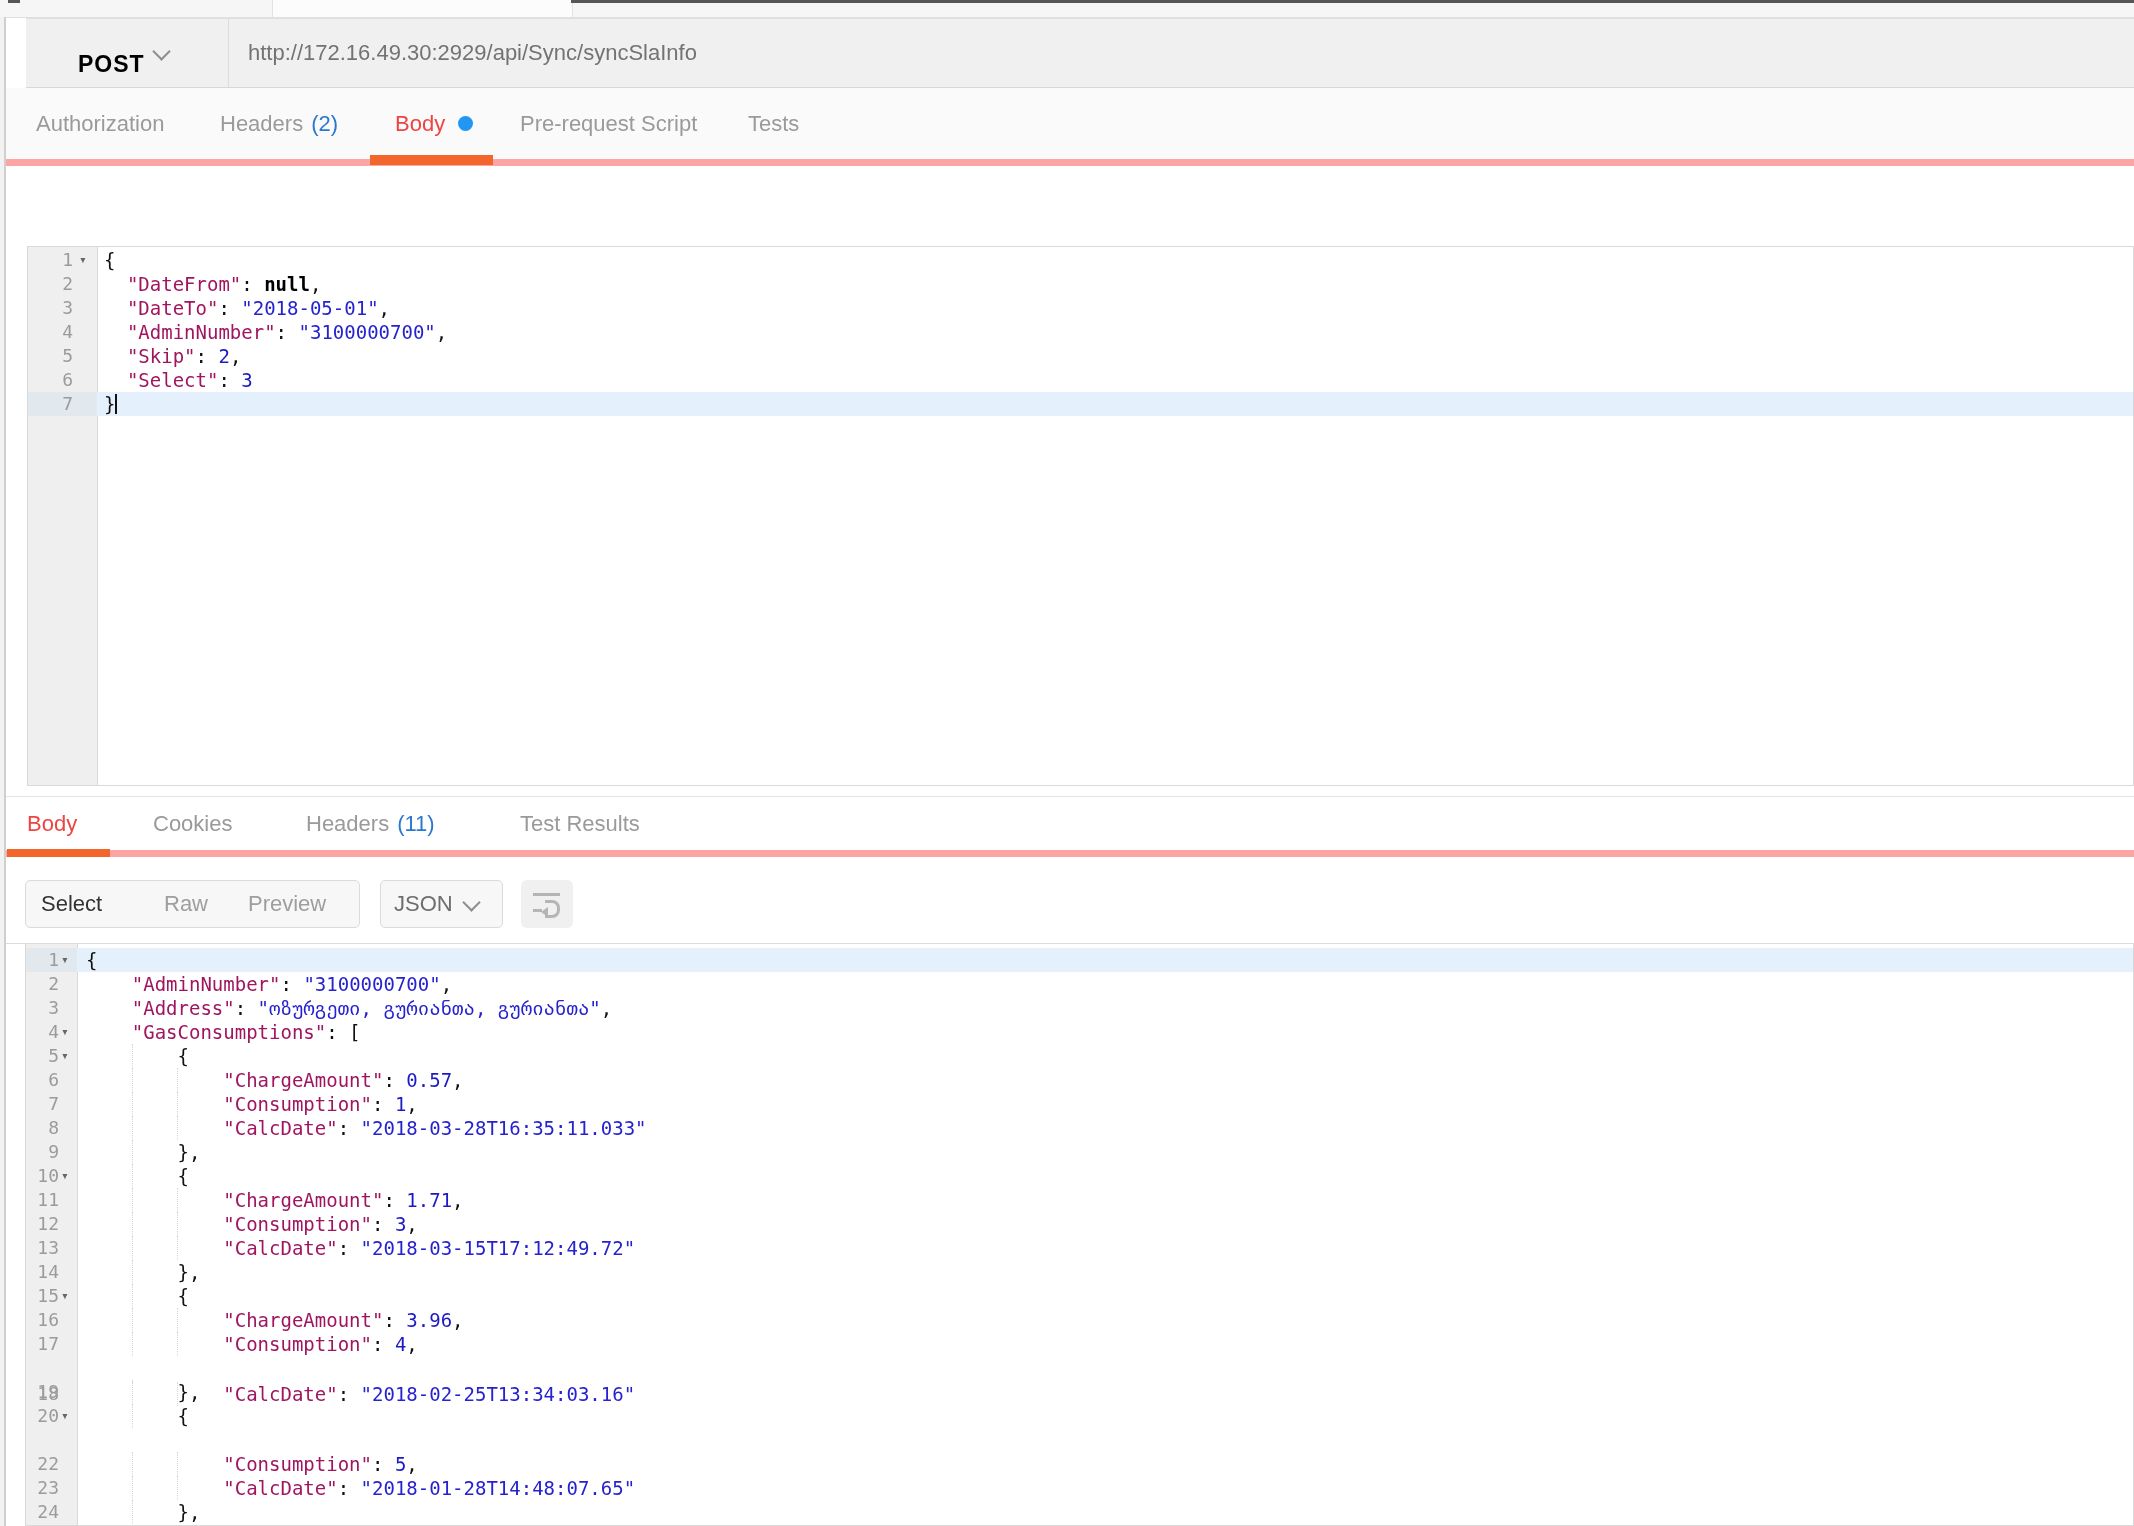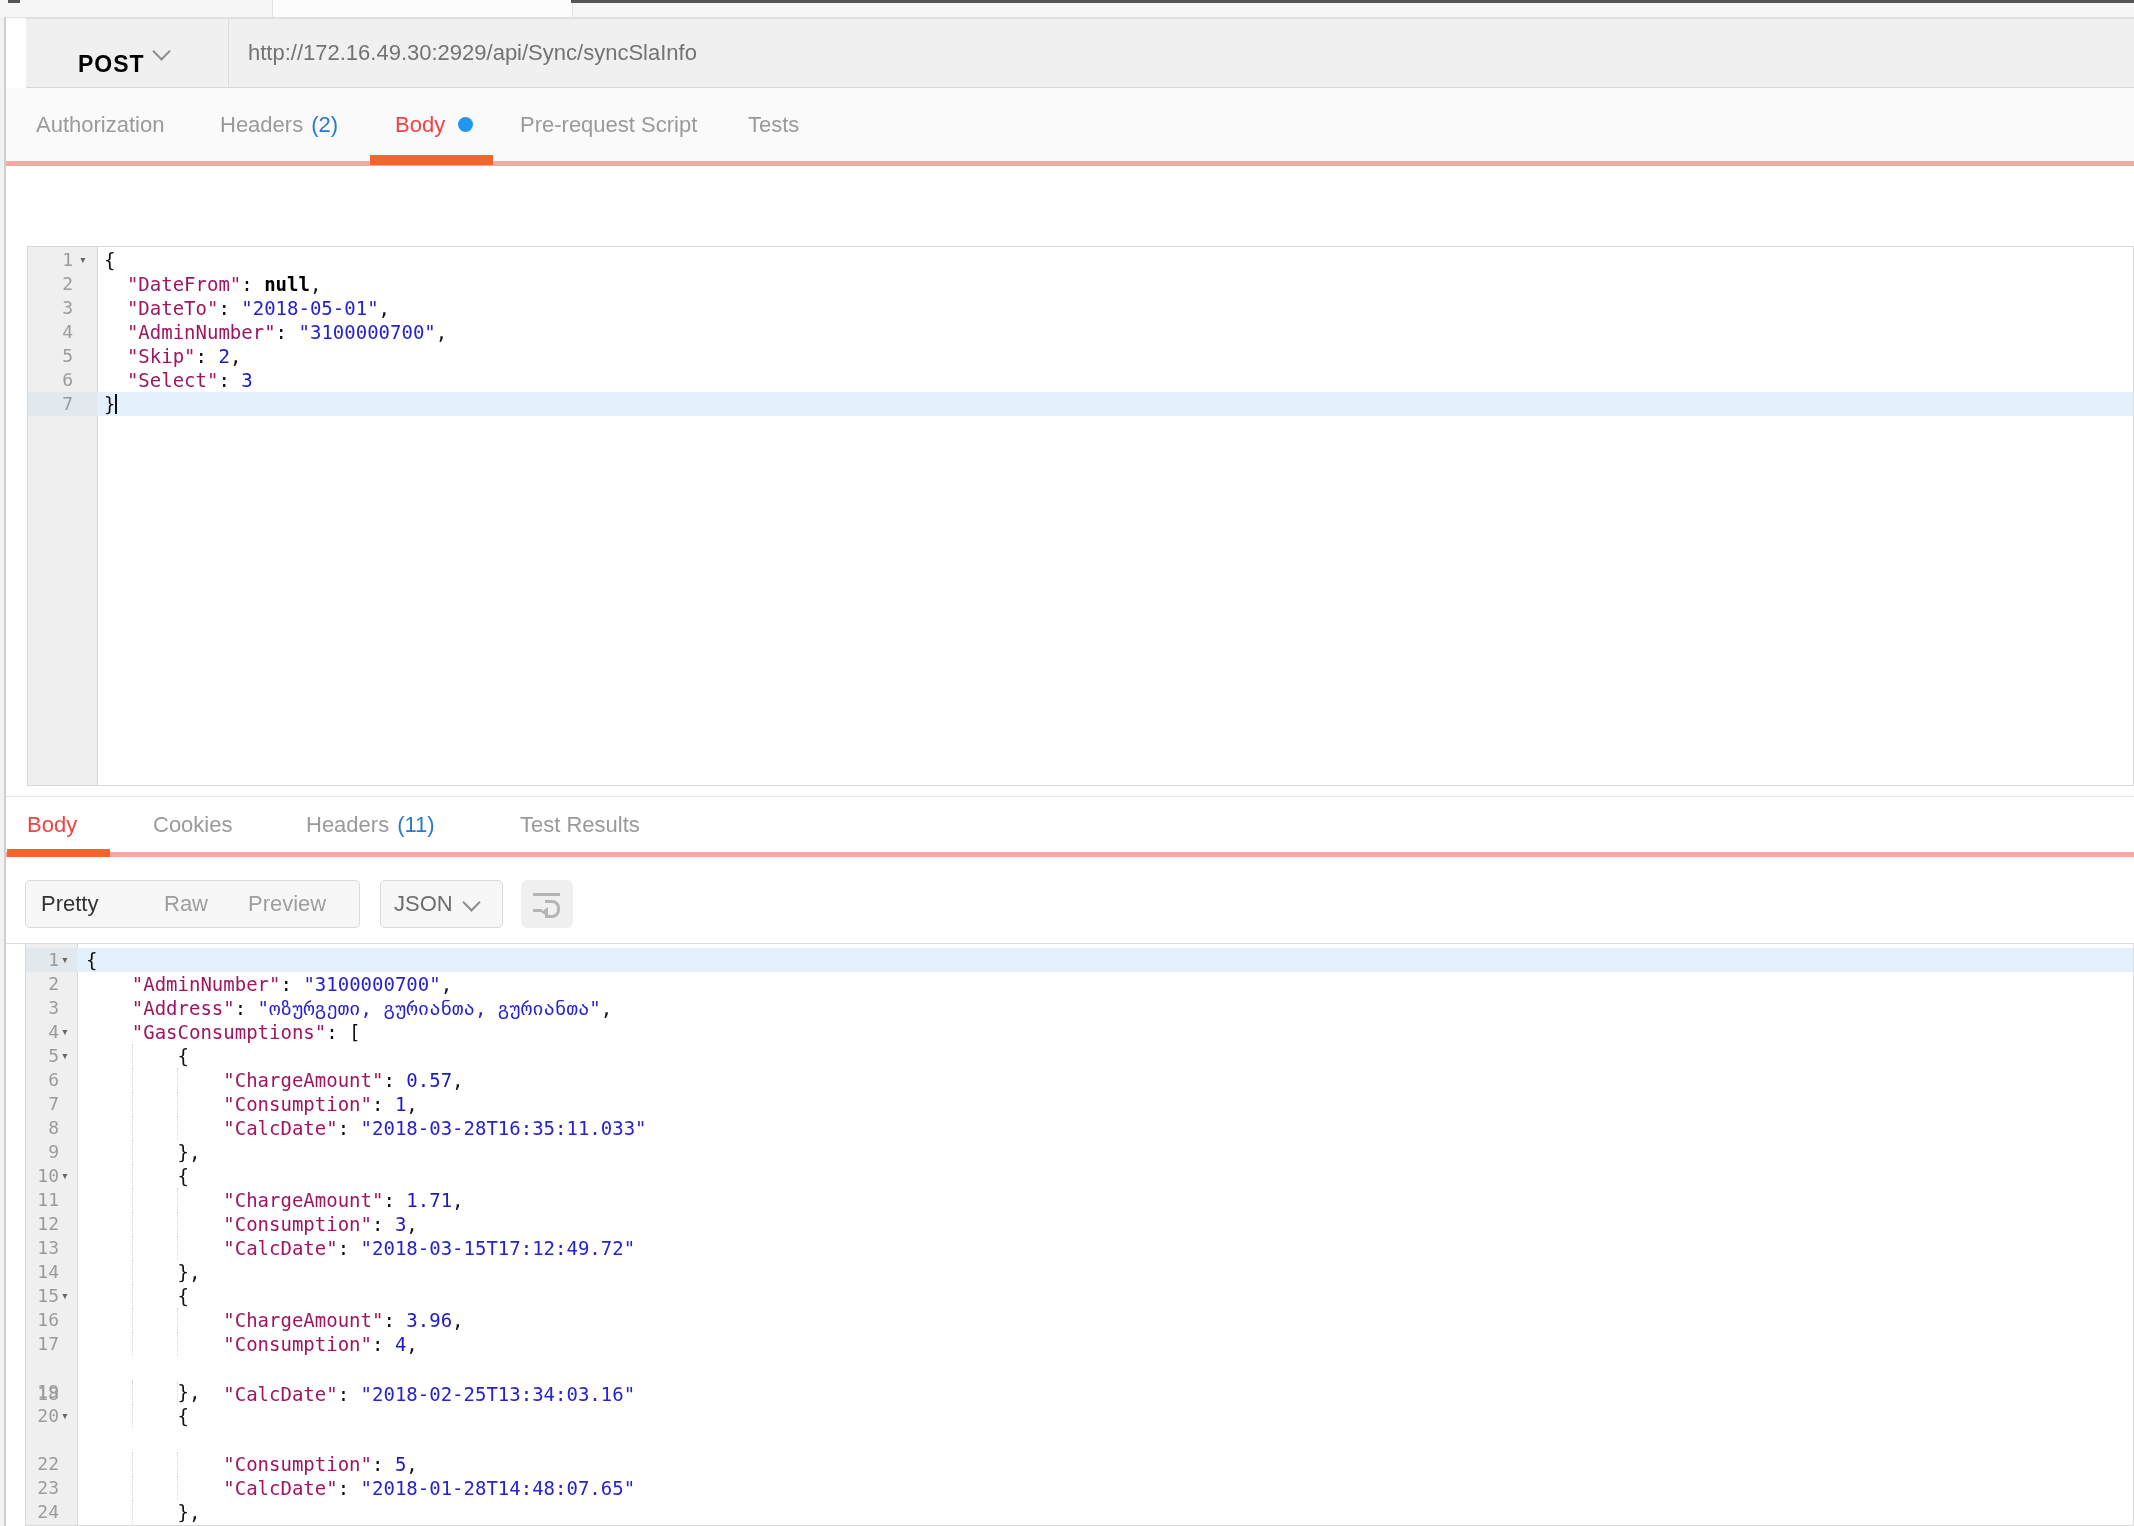--- a/index.html
+++ b/index.html
@@ -15,21 +15,21 @@
   .left-divider{position:absolute;left:4px;top:17px;width:2px;height:1509px;background:#cfcfcf;}
   
   .url-band{position:absolute;left:26px;top:18px;width:2108px;height:70px;background:#f0f0f0;
             border-top:1px solid #dfdfdf;border-bottom:1px solid #d7d7d7;box-sizing:border-box;}
   .method{position:absolute;left:0;top:0;width:203px;height:68px;border-right:1px solid #dcdcdc;box-sizing:border-box;cursor:pointer;}
   .method .m-label{position:absolute;left:52px;top:32px;font-size:23px;font-weight:700;letter-spacing:1px;color:#000000;}
   .chev{display:inline-block;width:11px;height:11px;border-right:2px solid #8e8e8e;border-bottom:2px solid #8e8e8e;transform:rotate(45deg);}
   .method .chev{position:absolute;left:129px;top:26px;}
   .url-text{position:absolute;left:222px;top:21px;font-size:22px;color:#737373;white-space:nowrap;}
   
-  .tab-row{position:absolute;left:6px;width:2128px;background:#fafafa;border-bottom:5px solid #fca5a5;box-sizing:border-box;}
+  .tab-row{position:absolute;left:6px;width:2128px;background:#fafafa;border-bottom:7px solid #fca5a5;box-sizing:border-box;}
   .tab-item{position:absolute;top:0;height:100%;display:flex;align-items:center;font-size:22px;color:#9a9a9a;cursor:pointer;white-space:nowrap;}
   .tab-item.active{color:#ef4444;}
   .tab-count{color:#2a79d0;margin-left:8px;}
   .tab-dot{display:inline-block;width:15px;height:15px;border-radius:50%;background:#2196f3;margin-left:13px;}
   .underline{position:absolute;height:10px;background:#f2662c;}
   
   .radio-row{position:absolute;left:6px;top:166px;width:2128px;height:80px;background:#fff;}
   .radio{position:absolute;top:186px;width:20px;height:20px;border-radius:50%;background:#ededed;border:1px solid #c9c9c9;box-sizing:border-box;cursor:pointer;}
   .radio.sel{background:#fff;}
   .radio.sel::after{content:"";position:absolute;left:4px;top:4px;width:10px;height:10px;border-radius:50%;background:#f2662c;}
@@ -169,21 +169,21 @@
       <div class="tab-item" style="left: 300px;">
         <span>Headers</span>
         <span class="tab-count">(11)</span>
       </div>
       <div class="tab-item" style="left: 514px;">
         <span>Test Results</span>
       </div>
     </div>
 
   <div class="seg-group" id="segGroup">
-      <span class="seg active" style="left: 15px;">Pretty</span>
+      <span class="seg active" style="left: 15px;">Select</span>
       <span class="seg" style="left: 138px;">Raw</span>
       <span class="seg" style="left: 222px;">Preview</span>
     </div>
   <div class="json-btn">
     <span class="jb-label">JSON</span>
     <span class="chev"></span>
   </div>
   <div class="wrap-btn">
     <span class="l1"></span>
     <span class="l2"></span>

